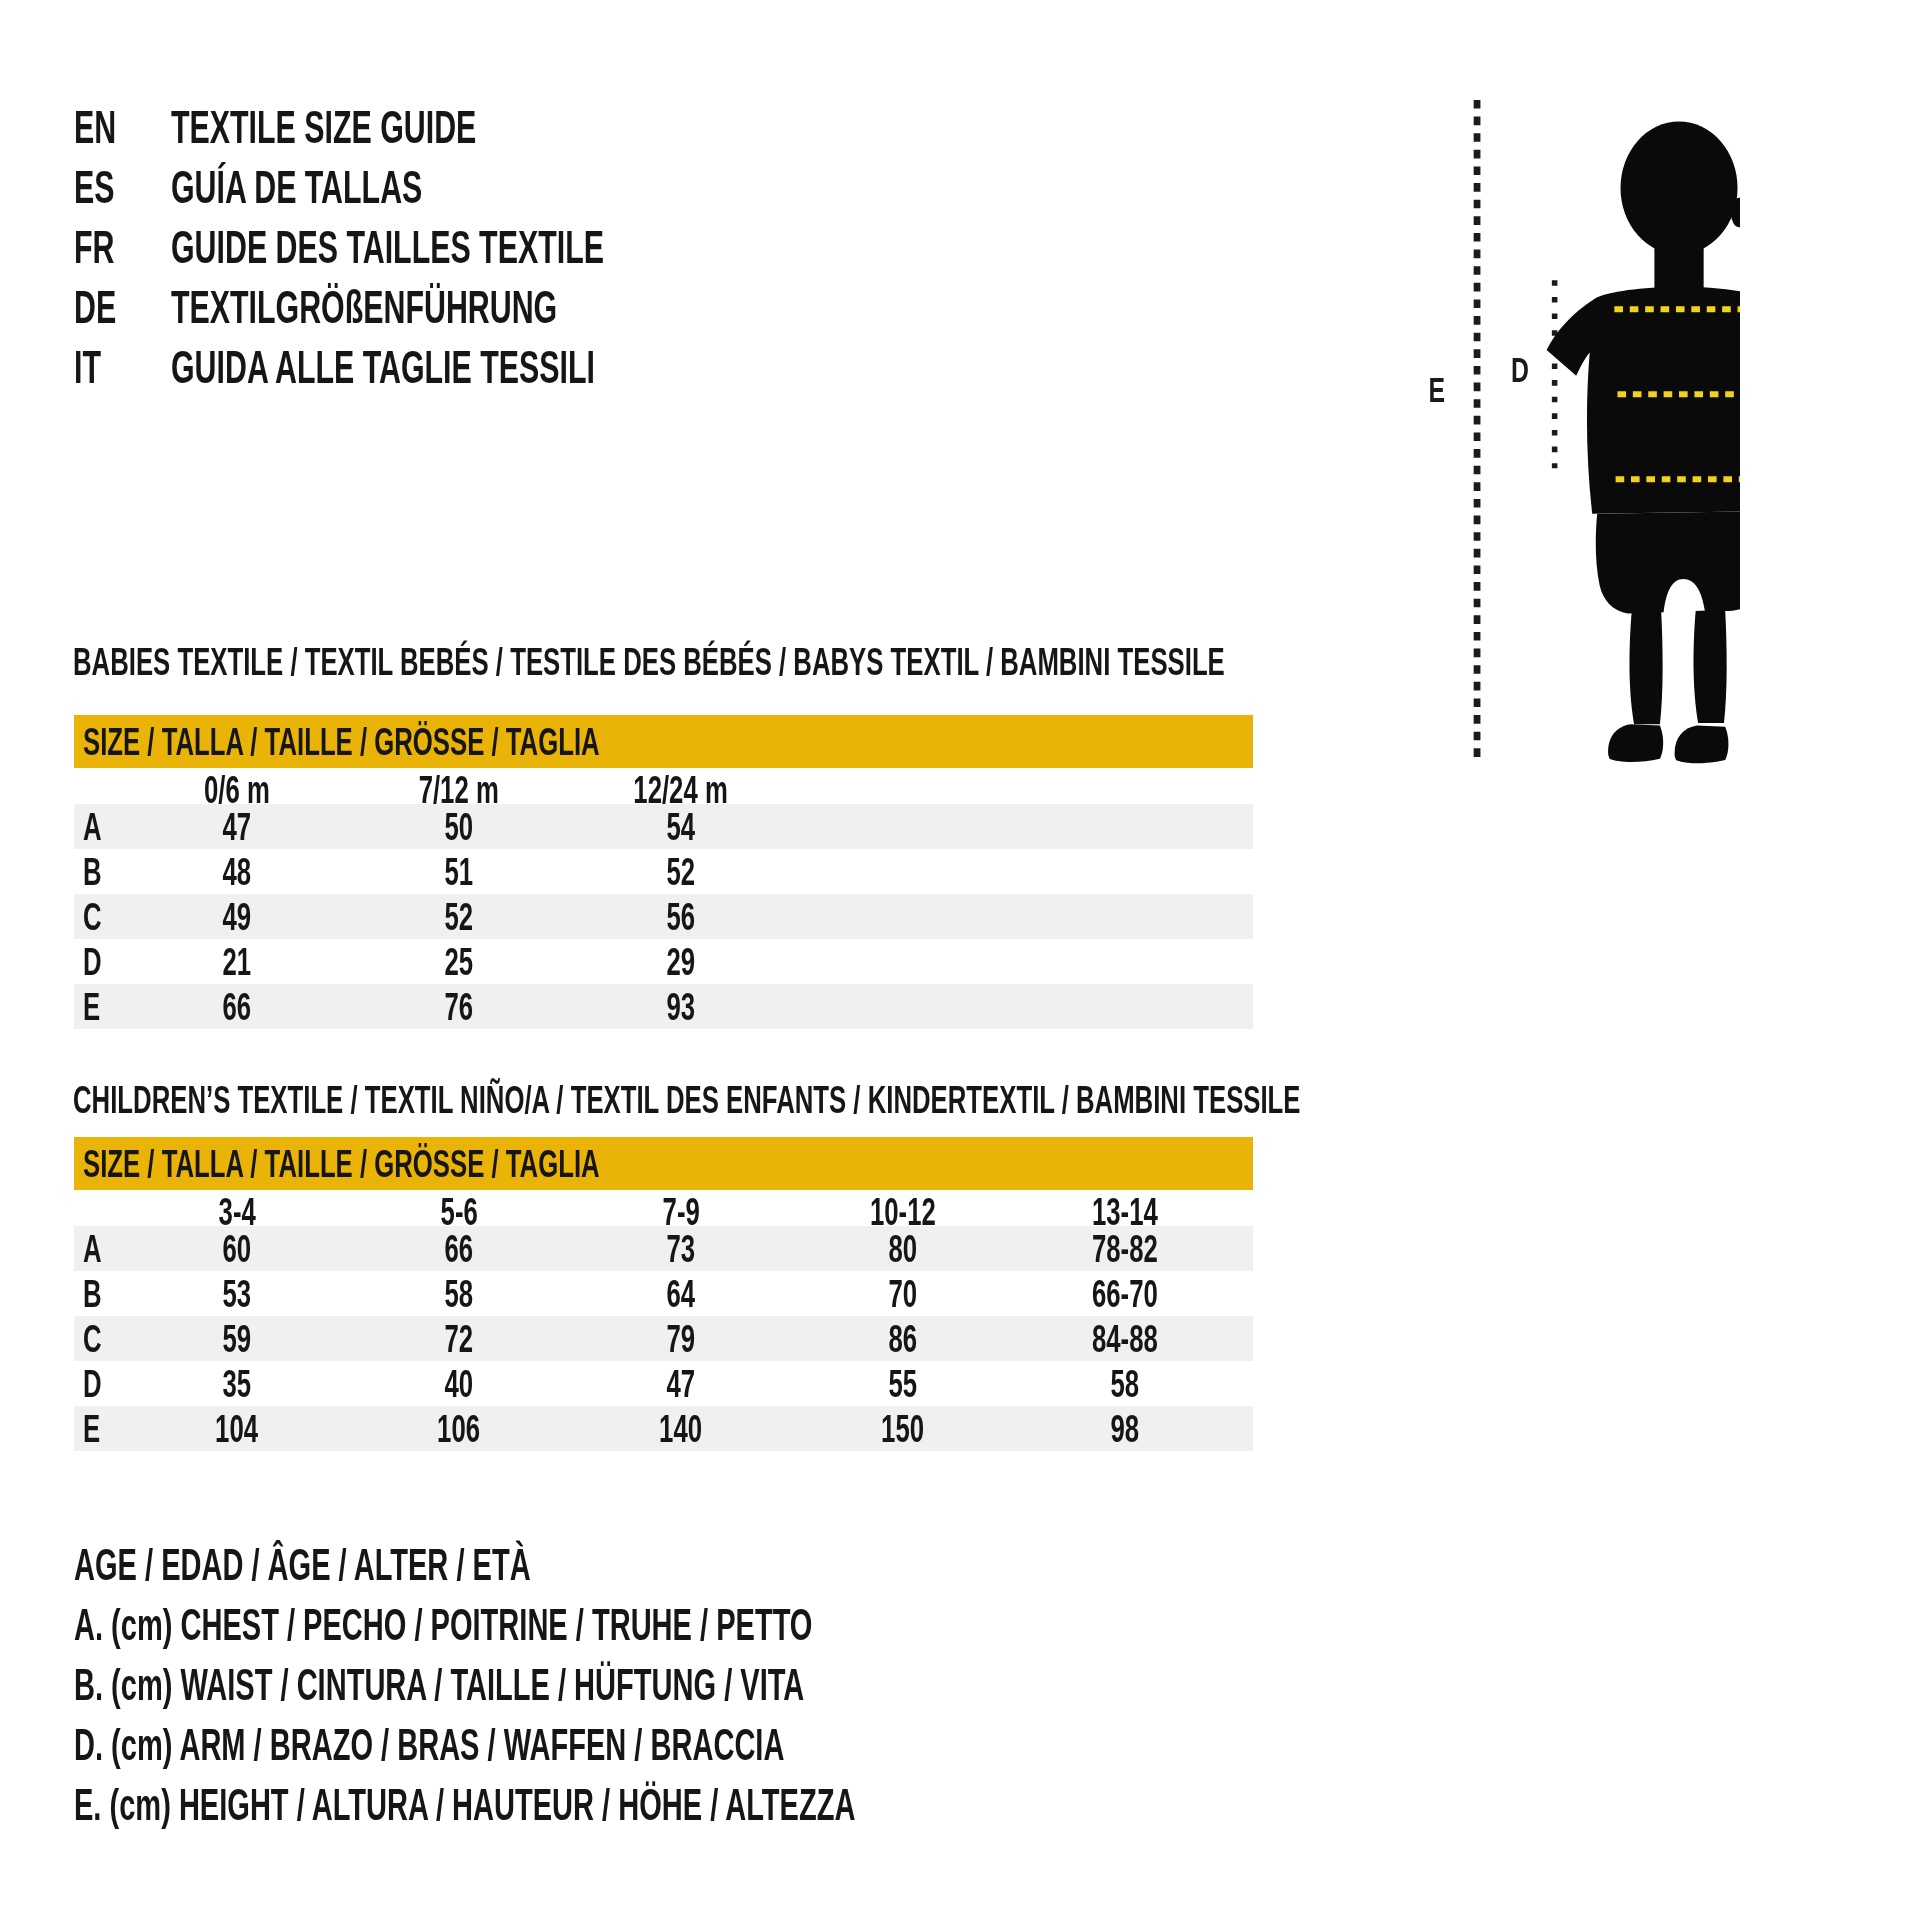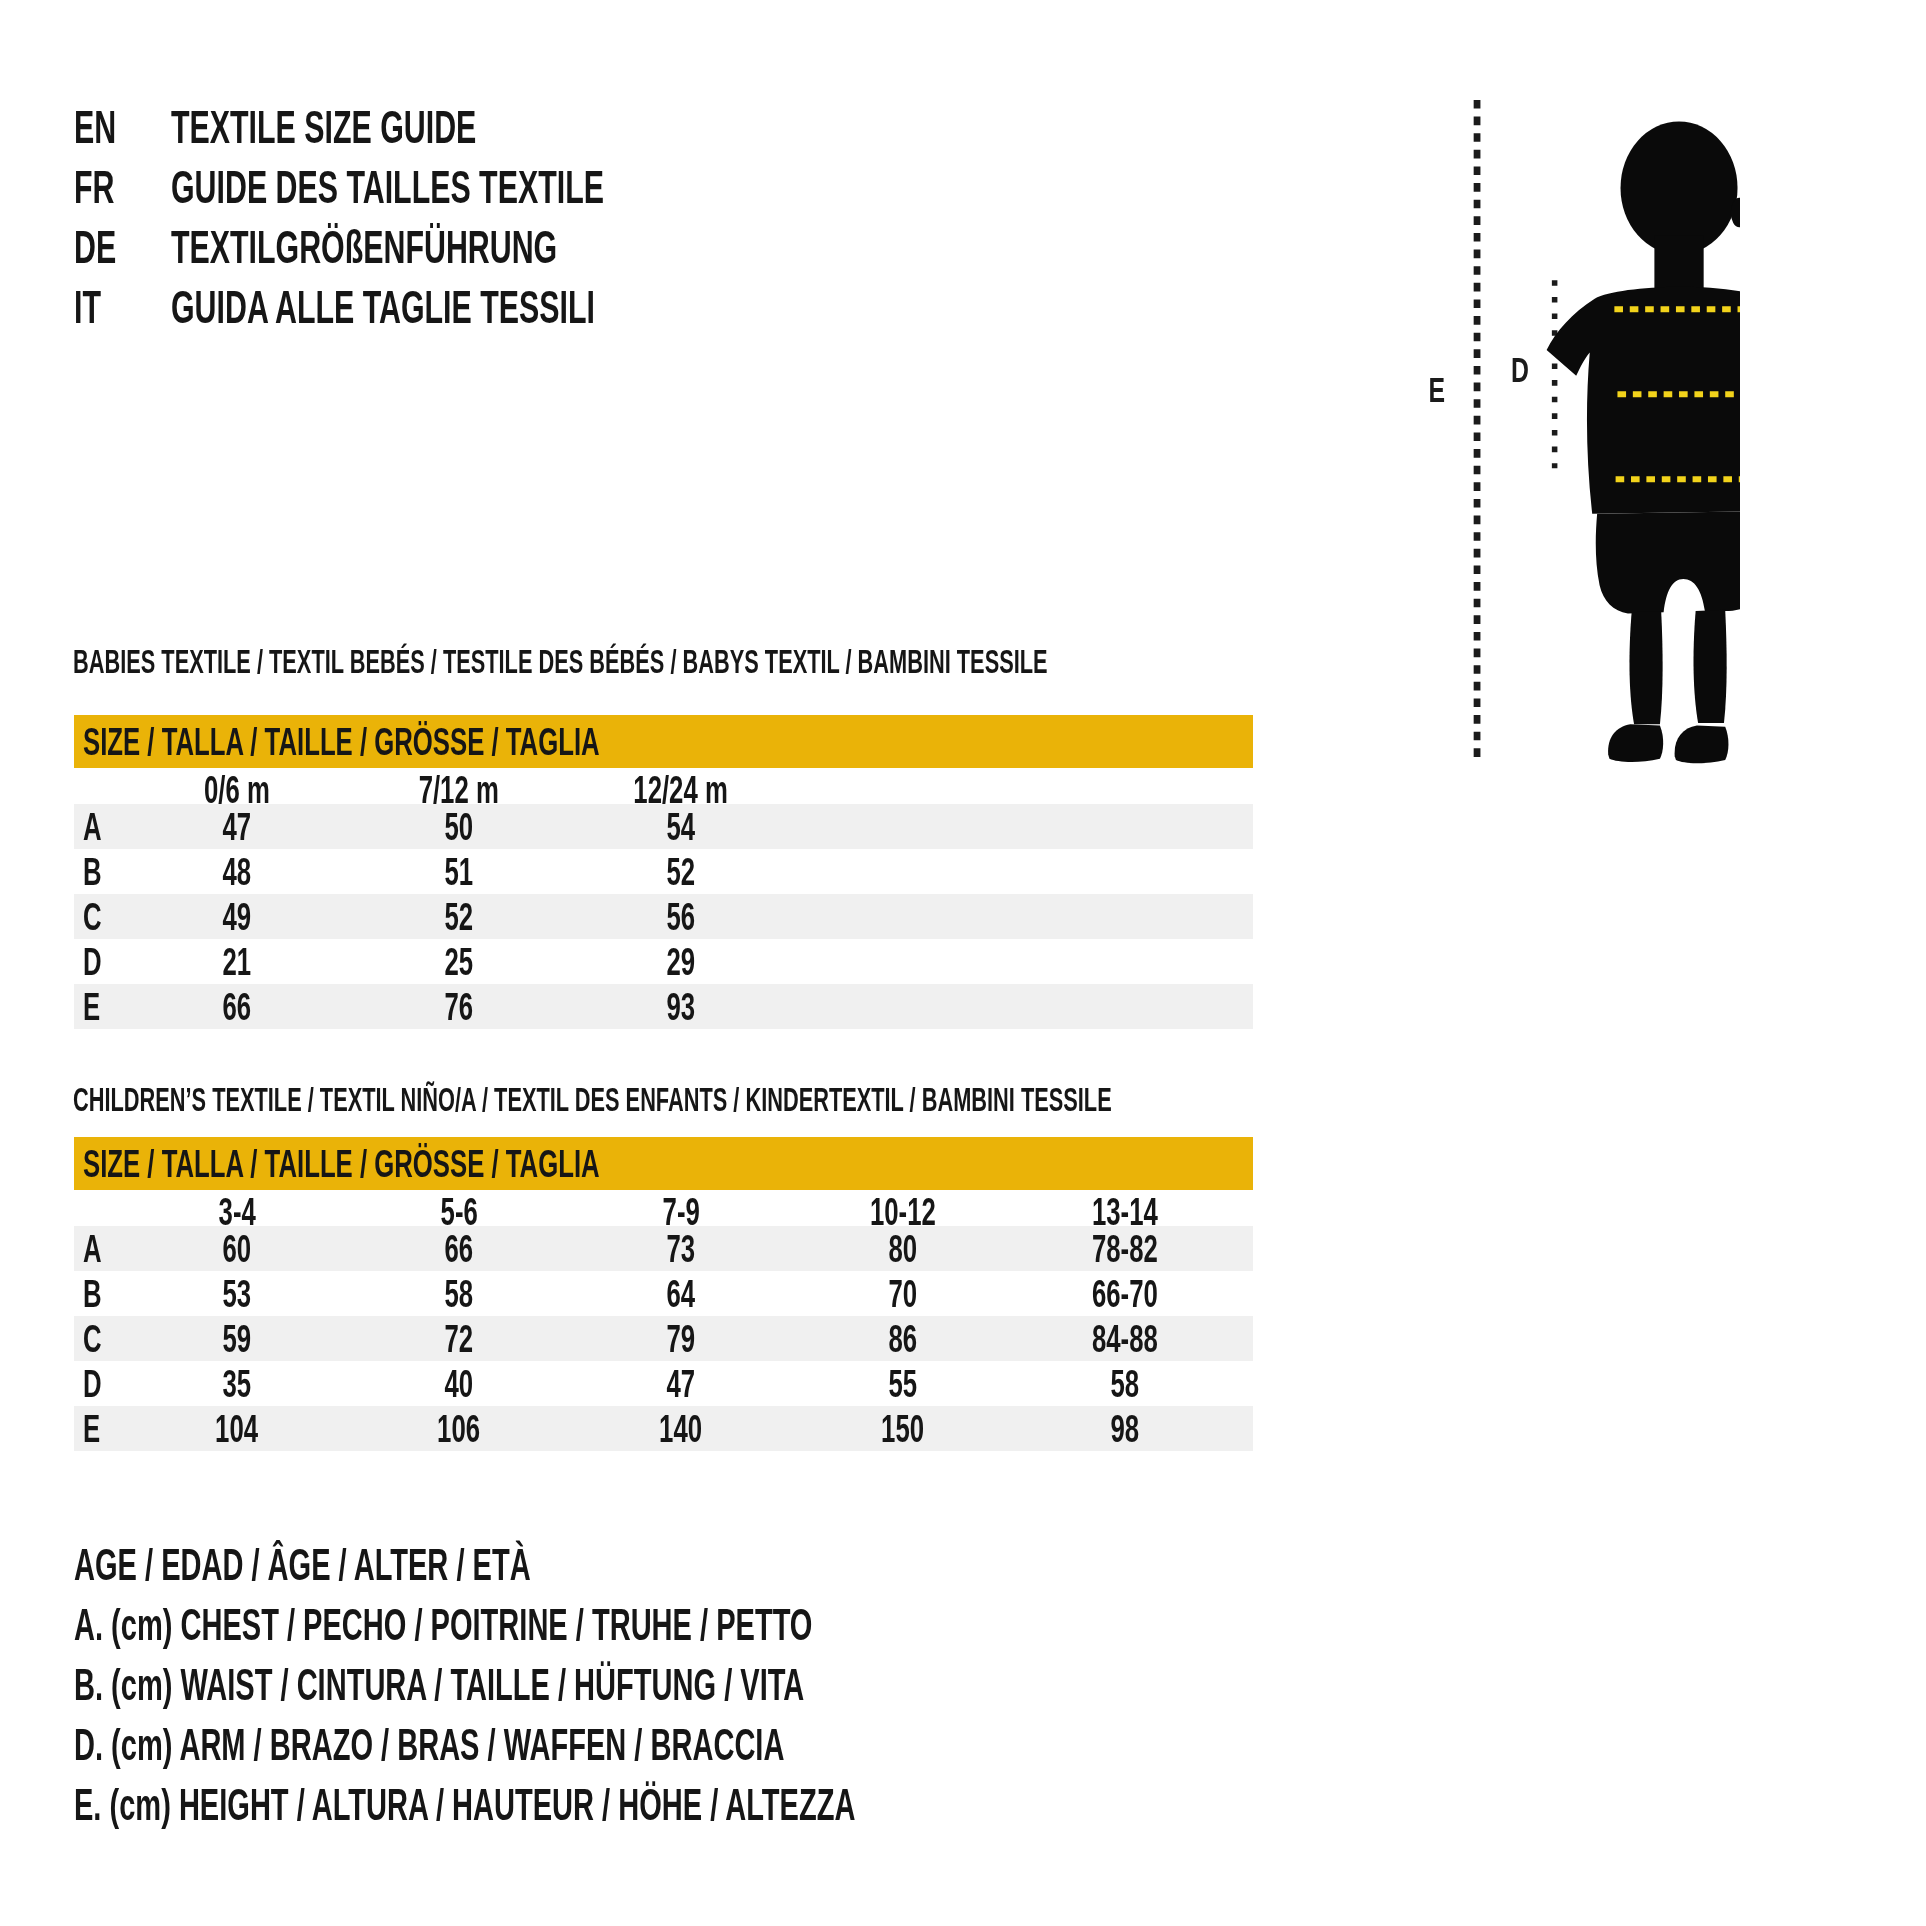--- a/index.html
+++ b/index.html
@@ -10,21 +10,21 @@
   
   .cx{display:inline-block;transform:scaleX(.66);transform-origin:0 50%;white-space:nowrap;}
   .ccx{display:inline-block;transform:scaleX(.66);transform-origin:50% 50%;white-space:nowrap;}
 
   
   .langs{position:absolute;left:74px;top:97px;}
   .lang-row{display:flex;line-height:60px;font-size:46px;}
   .lang-code{width:97px;flex:0 0 97px;}
 
   
-  .sec-heading{position:absolute;left:73px;font-size:33px;line-height:39px;}
+  .sec-heading{position:absolute;left:73px;font-size:39px;line-height:39px;}
   .heading-babies{top:642px;}
   .heading-children{top:1080px;}
 
   
   .size-bar{
     position:absolute;left:74px;width:1179px;height:53px;background:#eab308;
     font-size:39px;line-height:53px;padding-left:8.6px;box-sizing:border-box;
   }
   .bar-babies{top:715px;}
   .bar-children{top:1137px;}
@@ -49,20 +49,24 @@
 </style>
 </head>
 <body>
 
 <div class="page">
 
   <section class="langs">
     <div class="lang-row">
       <span class="lang-code"><span class="cx">EN</span></span>
       <span class="cx">TEXTILE SIZE GUIDE</span>
+    </div>
+    <div class="lang-row">
+      <span class="lang-code"><span class="cx">ES</span></span>
+      <span class="cx">GUÍA DE TALLAS</span>
     </div>
     <div class="lang-row">
       <span class="lang-code"><span class="cx">FR</span></span>
       <span class="cx">GUIDE DES TAILLES TEXTILE</span>
     </div>
     <div class="lang-row">
       <span class="lang-code"><span class="cx">DE</span></span>
       <span class="cx">TEXTILGRÖßENFÜHRUNG</span>
     </div>
     <div class="lang-row">

